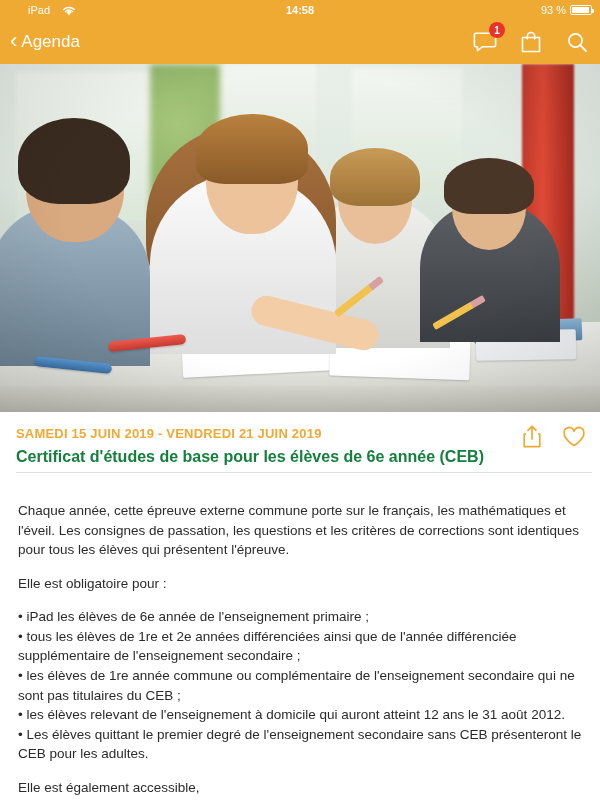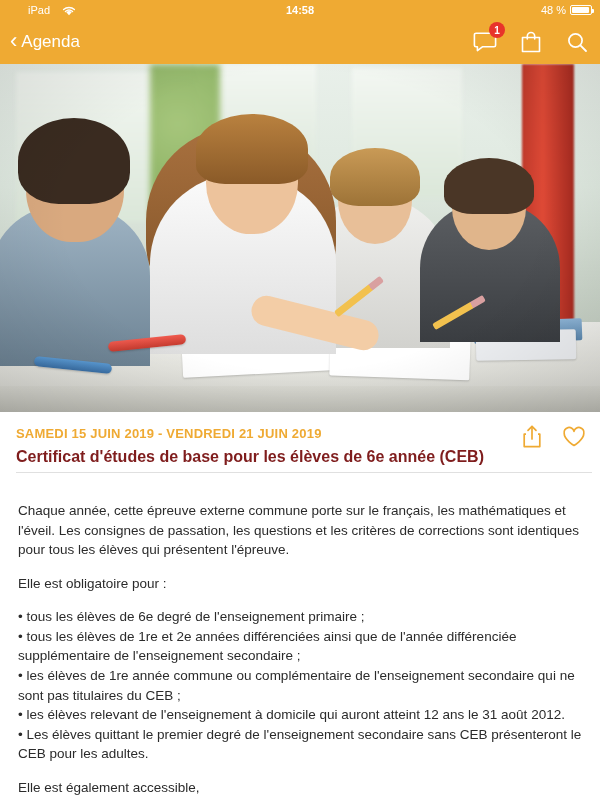--- a/index.html
+++ b/index.html
@@ -261,21 +261,21 @@
   .event-dates {
     color: #efaa33;
     font-size: 13px;
     font-weight: bold;
     letter-spacing: .2px;
     margin-bottom: 7px;
   }
   .event-title {
     font-size: 16px;
     font-weight: bold;
-    color: #7f1d1d;
+    color: #15803d;
   }
   .event-actions {
     position: absolute;
     right: 14px;
     top: 12px;
     display: flex;
     gap: 18px;
     align-items: center;
   }
   .act-icon { cursor: pointer; width: 24px; height: 26px; display:flex; align-items:center; justify-content:center;}
@@ -309,21 +309,21 @@
     <span class="wifi-icon">
       <svg width="14" height="11" viewBox="0 0 14 11">
         <path d="M7 10.2 L4.3 7.3 A4 4 0 0 1 9.7 7.3 Z" fill="#ffffff"></path>
         <path d="M1.6 4.6 A8 8 0 0 1 12.4 4.6" stroke="#ffffff" stroke-width="1.4" fill="none" stroke-linecap="round"></path>
         <path d="M3.4 6.5 A5.6 5.6 0 0 1 10.6 6.5" stroke="#ffffff" stroke-width="1.3" fill="none" stroke-linecap="round"></path>
       </svg>
     </span>
   </div>
   <div class="status-center">14:58</div>
   <div class="status-right">
-    <span>48 %</span>
+    <span>93 %</span>
     <span class="battery">
         <span class="battery-fill"></span>
       </span>
   </div>
 </div>
 
 <div class="nav-bar">
   <div class="nav-back">
     <span class="chev">‹</span>
     <span>Agenda</span>
@@ -409,21 +409,21 @@
       </svg>
     </div>
   </div>
   <div class="divider"></div>
 </div>
 
 <div class="content">
   <p>Chaque année, cette épreuve externe commune porte sur le français, les mathématiques et l'éveil. Les consignes de passation, les questions et les critères de corrections sont identiques pour tous les élèves qui présentent l'épreuve.</p>
   <p>Elle est obligatoire pour :</p>
   <div>
-    <p class="list-line">• tous les élèves de 6e degré de l'enseignement primaire ;</p>
+    <p class="list-line">• iPad les élèves de 6e année de l'enseignement primaire ;</p>
     <p class="list-line">• tous les élèves de 1re et 2e années différenciées ainsi que de l'année différenciée supplémentaire de l'enseignement secondaire ;</p>
     <p class="list-line">• les élèves de 1re année commune ou complémentaire de l'enseignement secondaire qui ne sont pas titulaires du CEB ;</p>
     <p class="list-line">• les élèves relevant de l'enseignement à domicile qui auront atteint 12 ans le 31 août 2012.</p>
     <p class="list-line">• Les élèves quittant le premier degré de l'enseignement secondaire sans CEB présenteront le CEB pour les adultes.</p>
   </div>
   <div class="spacer"></div>
   <p>Elle est également accessible,</p>
 
 </div>
 

